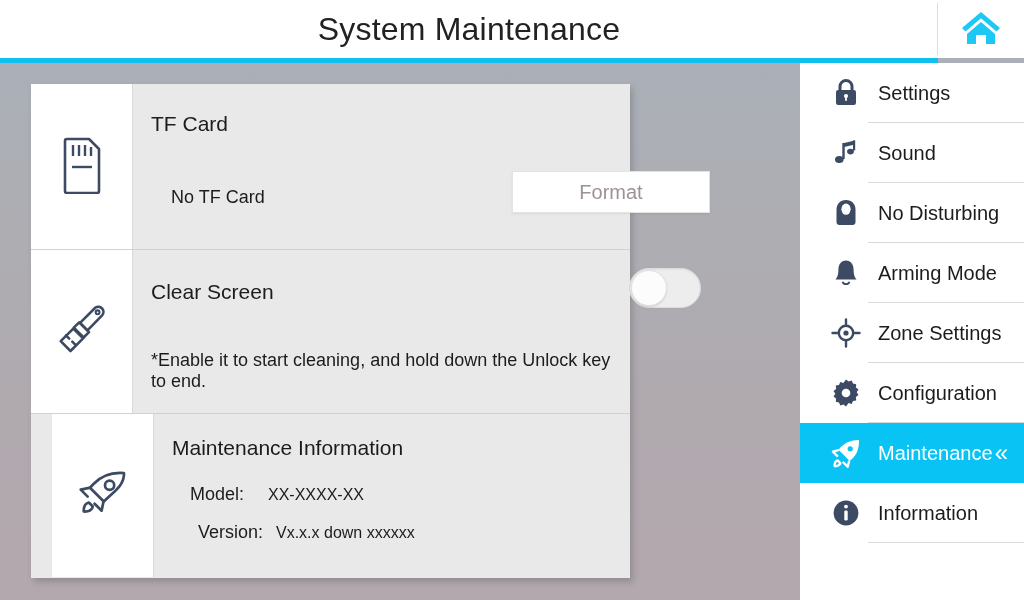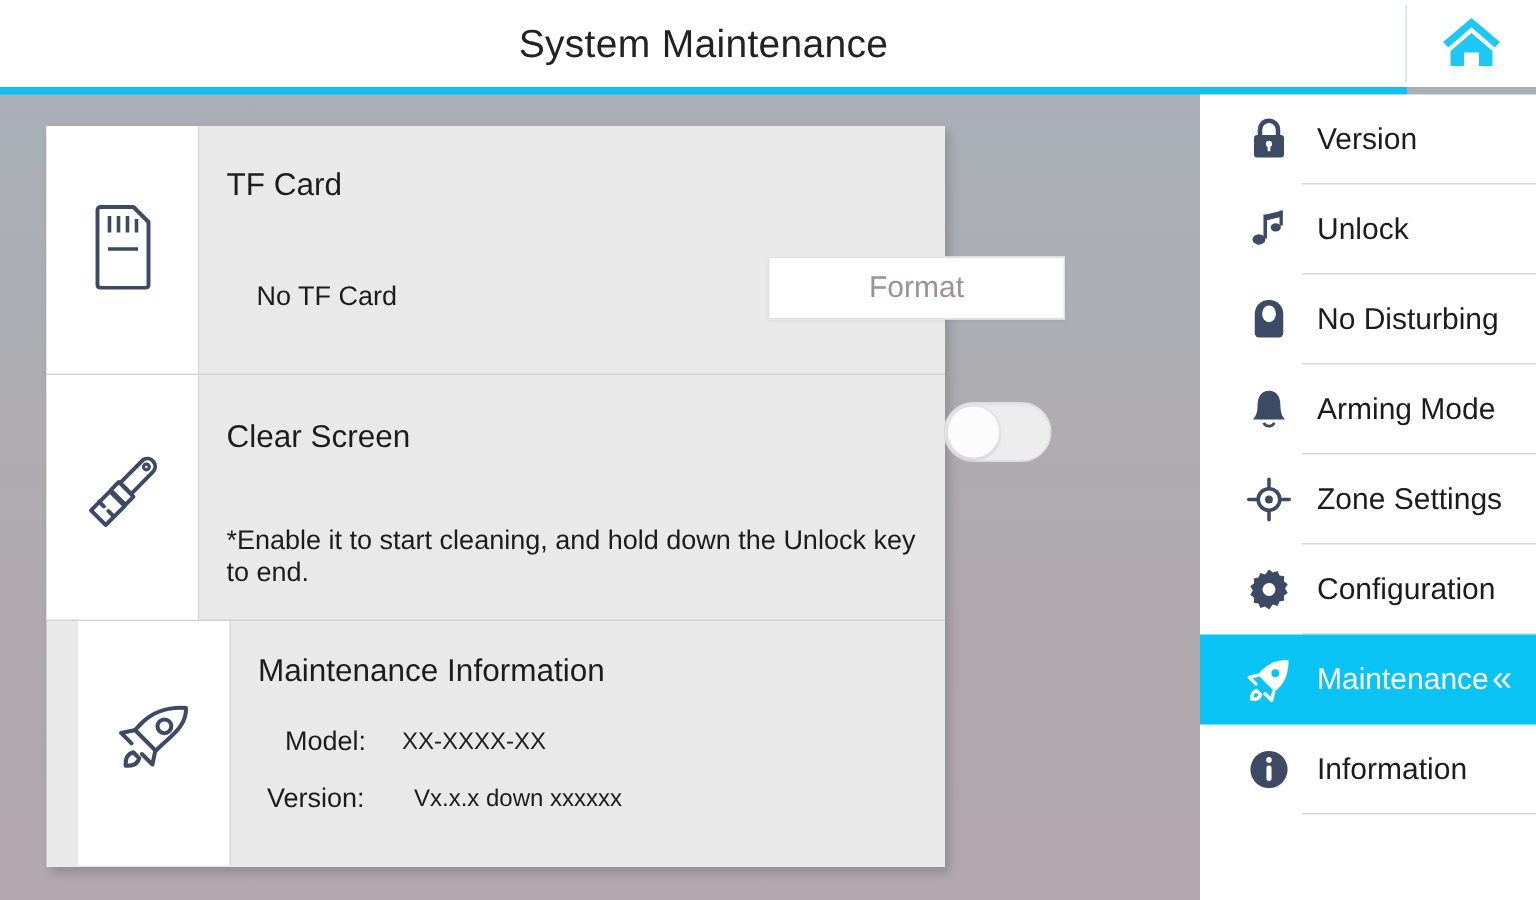--- a/index.html
+++ b/index.html
@@ -14,21 +14,21 @@
   }
 
   
   #header {
     position:absolute; left:0; top:0; width:1024px; height:58px;
     background:#ffffff; display:flex; align-items:center;
   }
   #header-title {
     position:absolute; left:0; top:0; width:938px; height:58px;
     display:flex; align-items:center; justify-content:center;
-    font-size:26px; color:#222222; letter-spacing:0.2px;
+    font-size:32px; color:#222222; letter-spacing:0.2px;
   }
   #header-divider {
     position:absolute; left:937px; top:3px; width:1px; height:52px;
     background:#dadde1;
   }
   #home-button {
     position:absolute; left:938px; top:0; width:86px; height:58px;
     display:flex; align-items:center; justify-content:center;
     background:#ffffff;
   }
@@ -104,21 +104,21 @@
   }
 
   
   #maint-title { left:18px; top:22px; }
   .maint-line {
     position:absolute; display:flex; align-items:center;
   }
   .maint-label { font-size:18px; color:#1c1c1c; width:78px; }
   .maint-value { font-size:16px; color:#1c1c1c; }
   #maint-model { left:36px; top:70px; }
-  #maint-version { left:24px; top:108px;gap:20px; }
+  #maint-version { left:44px; top:108px; }
 
   
   #sidebar {
     position:absolute; left:800px; top:63px; width:224px; height:537px;
     background:#ffffff;
   }
   .side-item {
     position:relative; height:60px; display:flex; align-items:center;
     padding-left:24px;
   }
@@ -239,35 +239,35 @@
 
     <div class="side-item">
       <span class="side-icon">
         <svg width="28" height="30" viewBox="0 0 28 30" aria-hidden="true">
           <path d="M8 12 V8.5 a6 6 0 0 1 12 0 V12" fill="none" stroke="#3c4a63" stroke-width="3"></path>
           <rect x="4" y="12" width="20" height="15" rx="2.2" fill="#3c4a63"></rect>
           <circle cx="14" cy="18" r="2.1" fill="#ffffff"></circle>
           <rect x="13.1" y="18.6" width="1.8" height="4.2" fill="#ffffff"></rect>
         </svg>
       </span>
-      <span class="side-label">Version</span>
+      <span class="side-label">Settings</span>
       <span class="side-sep"></span>
     </div>
 
     <div class="side-item">
       <span class="side-icon">
         <svg width="28" height="30" viewBox="0 0 28 30" aria-hidden="true">
           <path d="M12 5 L23 2.4 V6.4 L12 9 Z" fill="#3c4a63"></path>
           <rect x="10.3" y="5" width="2.4" height="16" fill="#3c4a63"></rect>
           <rect x="21" y="2.4" width="2.2" height="10" fill="#3c4a63"></rect>
           <ellipse cx="7.3" cy="21.6" rx="4.3" ry="3.5" fill="#3c4a63"></ellipse>
           <ellipse cx="18.5" cy="13.6" rx="3.4" ry="2.8" fill="#3c4a63"></ellipse>
         </svg>
       </span>
-      <span class="side-label">Unlock</span>
+      <span class="side-label">Sound</span>
       <span class="side-sep"></span>
     </div>
 
     <div class="side-item">
       <span class="side-icon">
         <svg width="28" height="30" viewBox="0 0 28 30" aria-hidden="true">
           <path d="M14 2 C19.8 2 23.5 6.2 23.5 11.5 V24 a3 3 0 0 1 -3 3 h-13 a3 3 0 0 1 -3 -3 V11.5 C4.5 6.2 8.2 2 14 2 Z" fill="#3c4a63"></path>
           <ellipse cx="14" cy="11.2" rx="4.6" ry="5.6" fill="#ffffff"></ellipse>
         </svg>
       </span>

